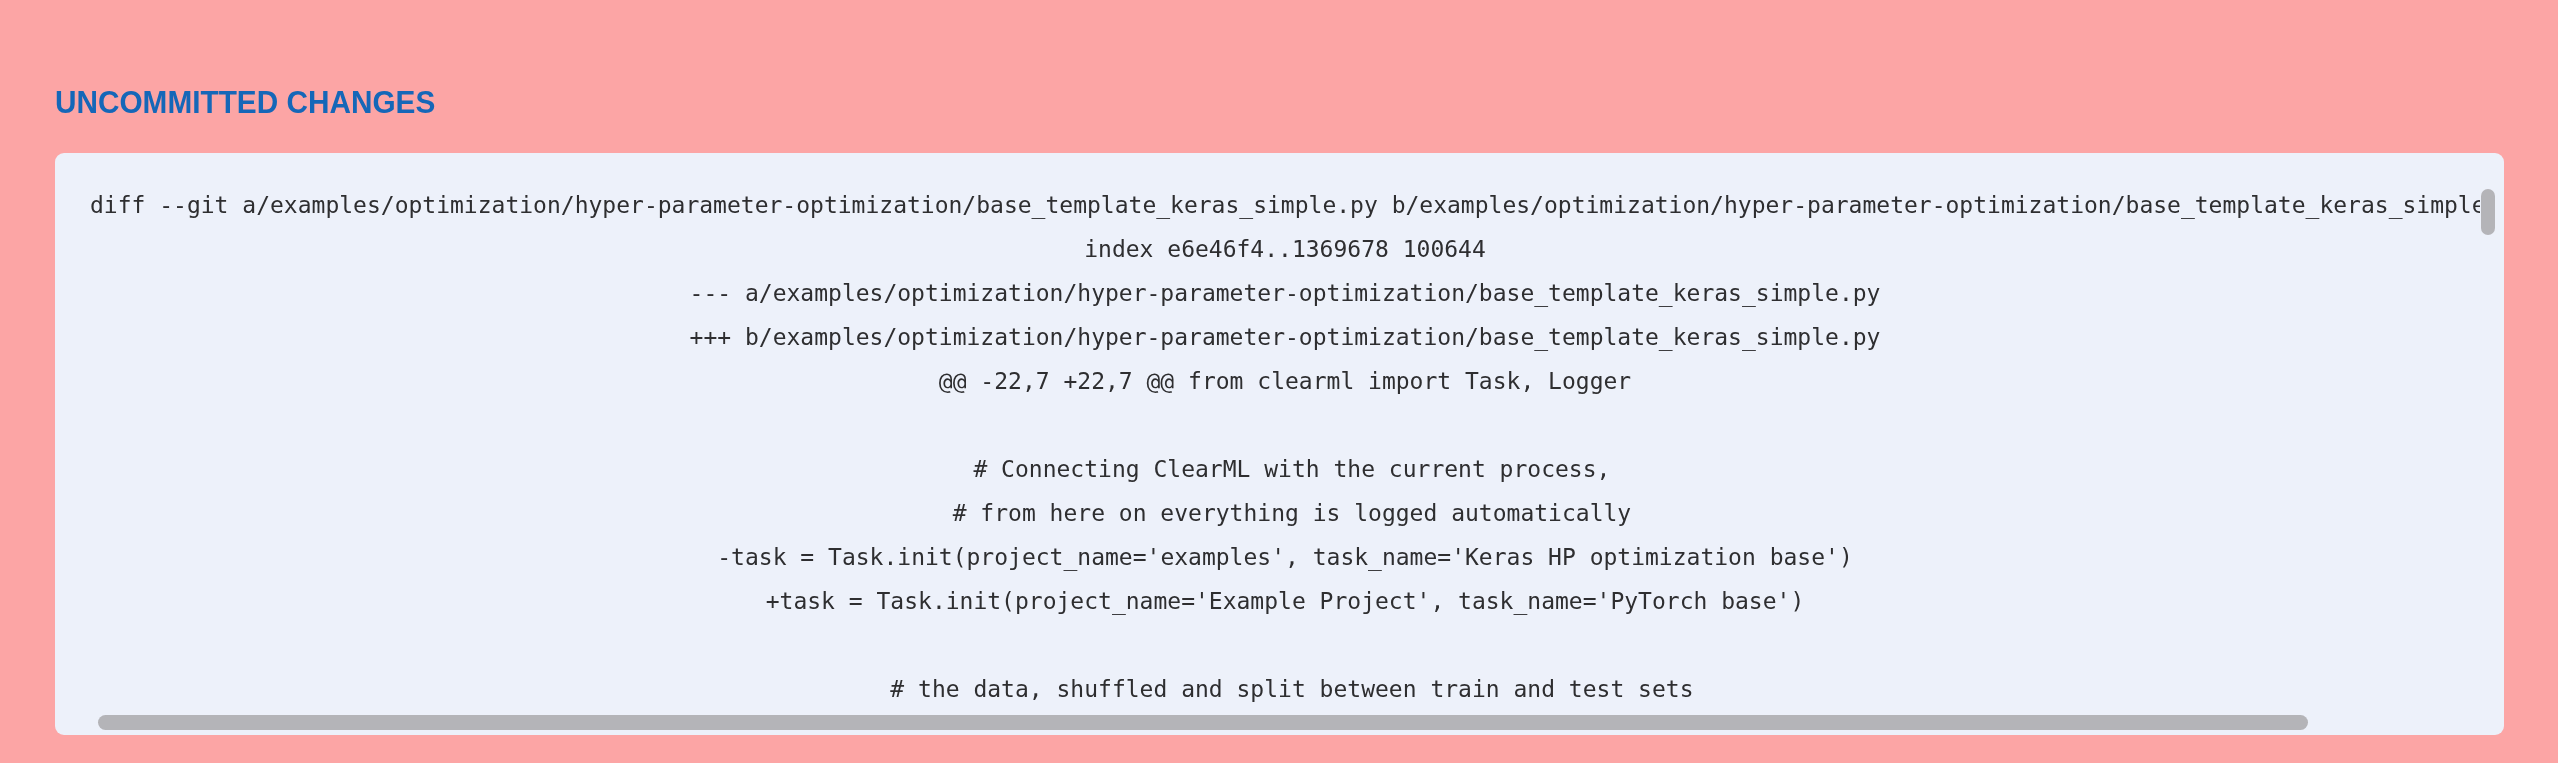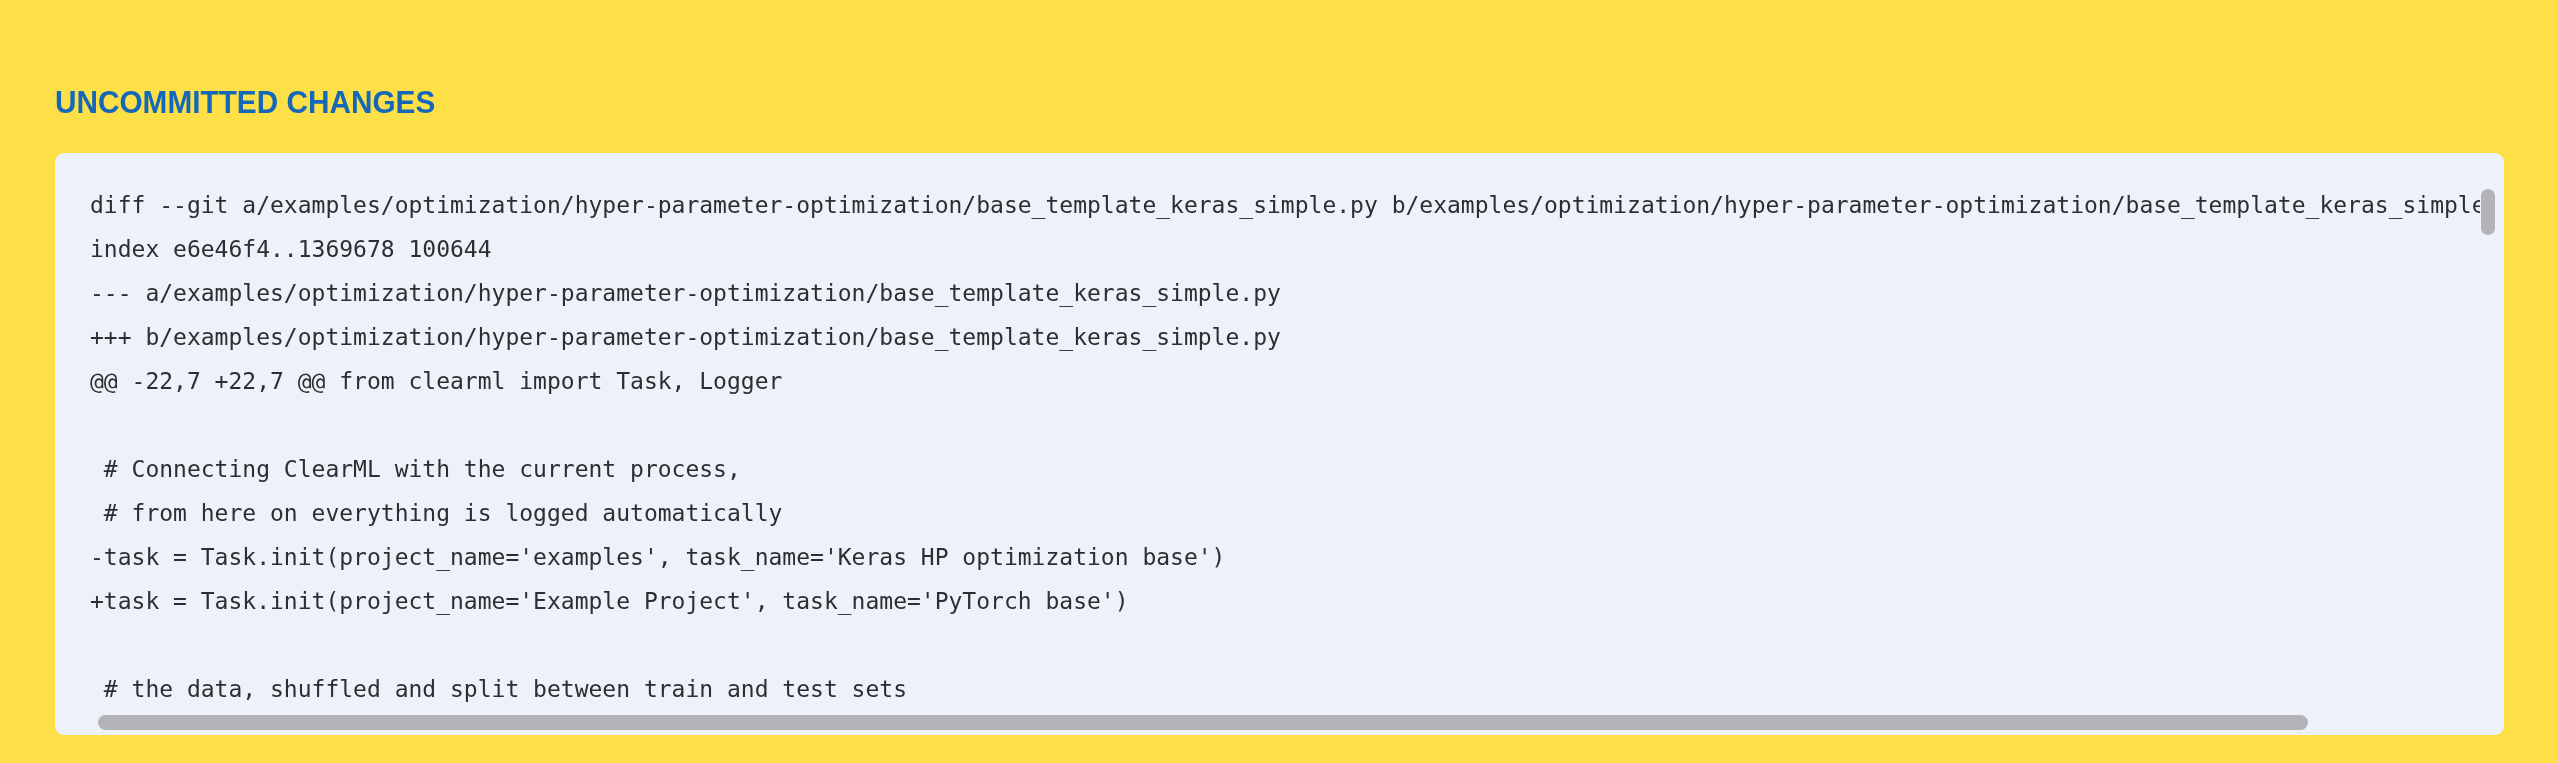--- a/index.html
+++ b/index.html
@@ -8,21 +8,22 @@
     background: #ffffff;
     width: 2558px;
     height: 763px;
     overflow: hidden;
     font-family: "Liberation Sans", sans-serif;
   }
   .page {
     position: relative;
     width: 2558px;
     height: 763px;
-    background: #fde047;
+    background: #fca5a5;
+    text-align: center;
   }
   .section-title {
     position: absolute;
     left: 55px;
     top: 86px;
     margin: 0;
     font-family: "Liberation Sans", sans-serif;
     font-weight: 700;
     font-size: 31px;
     line-height: 34px;

